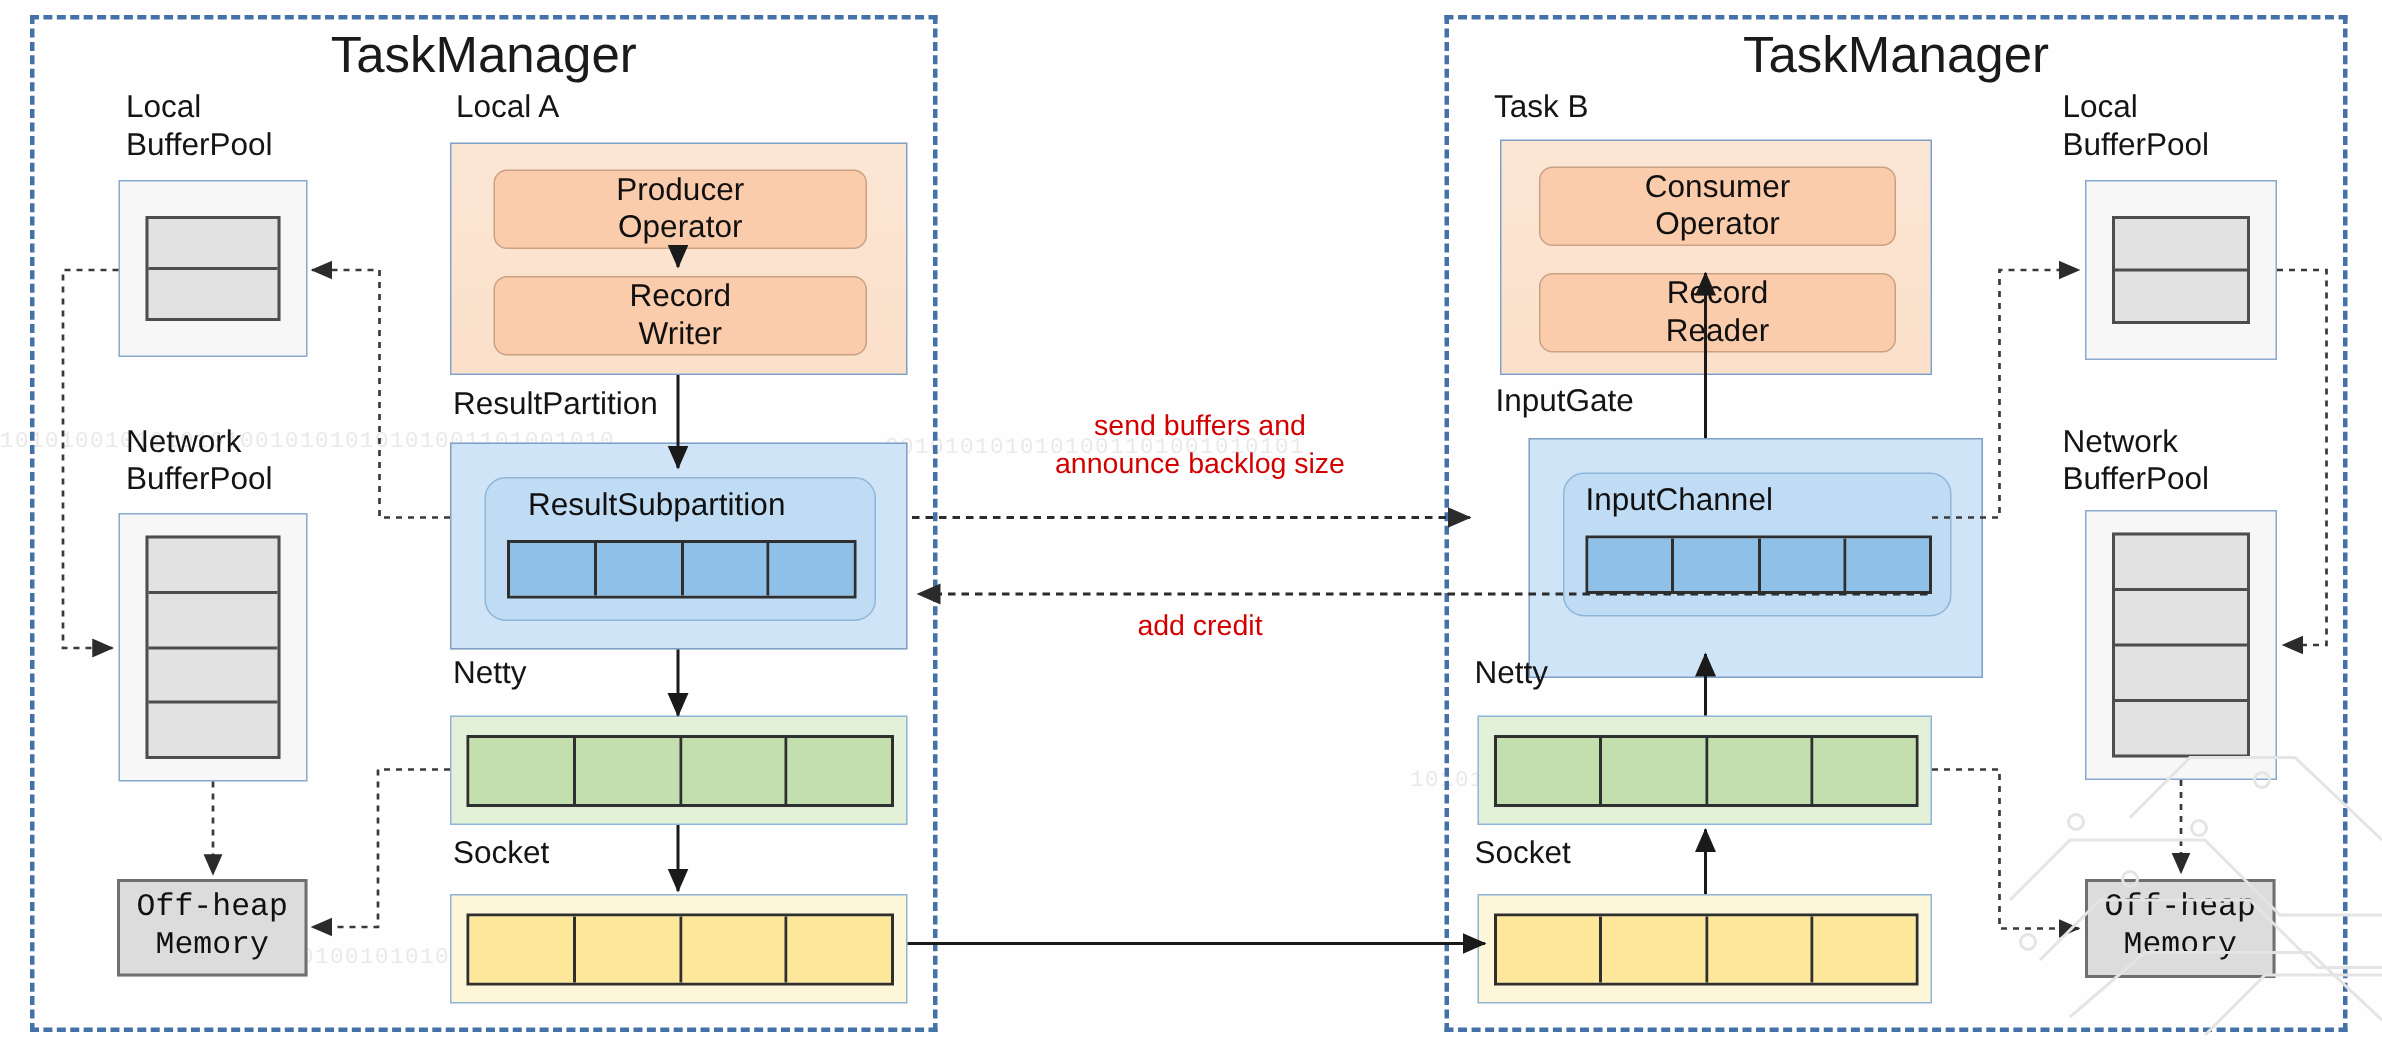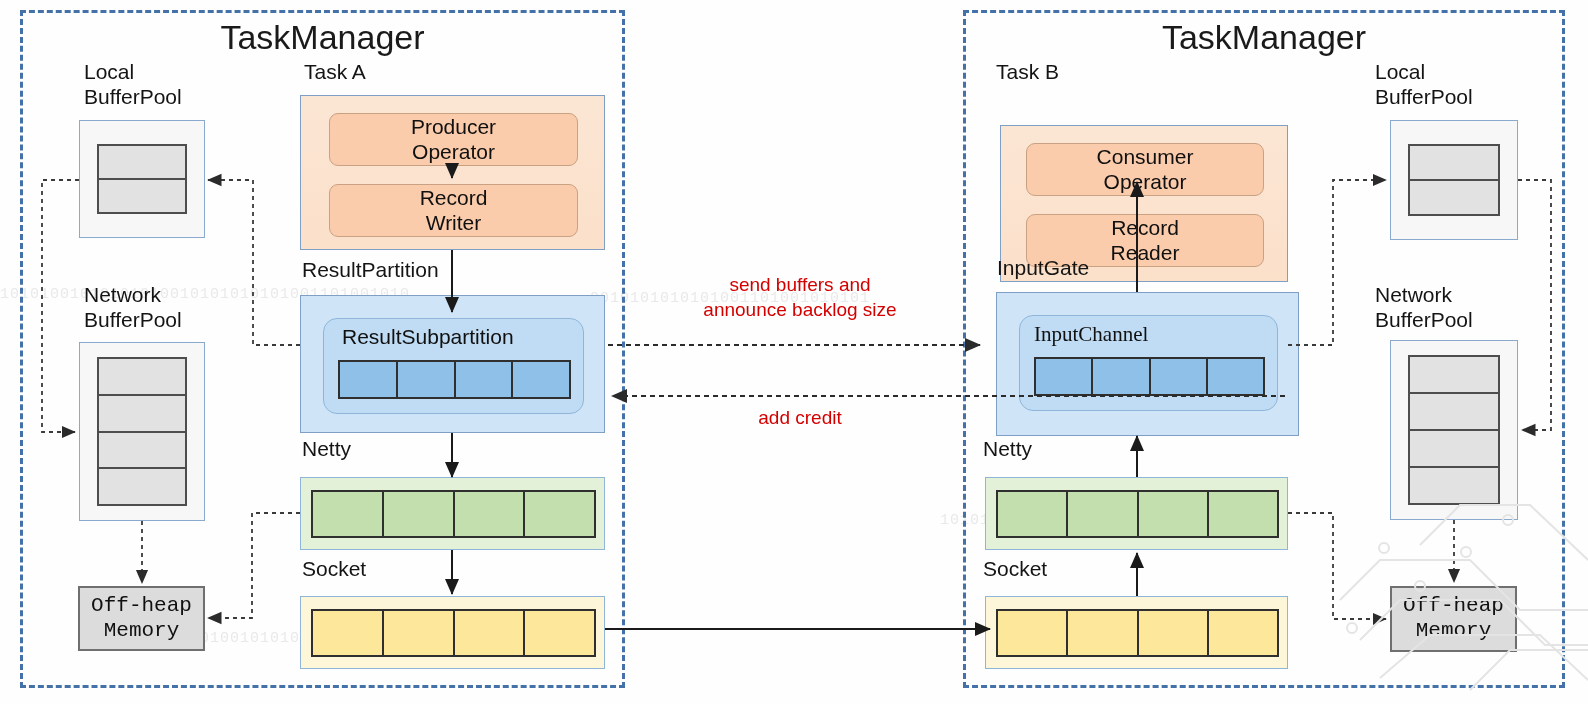--- a/index.html
+++ b/index.html
@@ -83,36 +83,36 @@
       <div></div>
       <div></div>
     </div>
   </div>
 
   <div class="box mem-box" style="left:78px;top:586px;width:127px;height:65px;">
     <span style="white-space:pre-line;">Off-heap
 Memory</span>
   </div>
 
-  <div class="cap" style="left:304px;top:60px;">Task A</div>
+  <div class="cap" style="left:304px;top:60px;">Local A</div>
   <div class="box task-box" style="left:300px;top:95px;width:305px;height:155px;">
     <div class="op-box" style="left:28px;top:17px;width:249px;height:53px;">
       <span style="white-space:pre-line;">Producer
 Operator</span>
     </div>
     <div class="op-box" style="left:28px;top:88px;width:249px;height:53px;">
       <span style="white-space:pre-line;">Record
 Writer</span>
     </div>
   </div>
 
   <div class="cap" style="left:302px;top:258px;">ResultPartition</div>
   <div class="box rp-box" style="left:300px;top:295px;width:305px;height:138px;">
     <div class="rsp-box" style="left:22px;top:22px;width:261px;height:96px;">
-      <div class="rsp-label" style="left:18px;top:6px;">ResultSubpartition</div>
+      <div class="rsp-label" style="left:28px;top:6px;">ResultSubpartition</div>
       <div class="cells cells-blue" style="left:14px;top:41px;width:233px;height:39px;">
         <div></div>
         <div></div>
         <div></div>
         <div></div>
       </div>
     </div>
   </div>
 
   <div class="cap" style="left:302px;top:437px;">Netty</div>
@@ -132,33 +132,33 @@
       <div></div>
       <div></div>
       <div></div>
     </div>
   </div>
 
   <div class="tm" style="left:963px;top:10px;width:602px;height:678px;"></div>
   <div class="tm-title" style="left:963px;top:18px;width:602px;">TaskManager</div>
 
   <div class="cap" style="left:996px;top:60px;">Task B</div>
-  <div class="box task-box" style="left:1000px;top:93px;width:288px;height:157px;margin-top:32px;">
+  <div class="box task-box" style="left:1000px;top:93px;width:288px;height:157px;">
     <div class="op-box" style="left:25px;top:17px;width:238px;height:53px;">
       <span style="white-space:pre-line;">Consumer
 Operator</span>
     </div>
     <div class="op-box" style="left:25px;top:88px;width:238px;height:53px;">
       <span style="white-space:pre-line;">Record
 Reader</span>
     </div>
   </div>
 
   <div class="cap" style="left:983px;top:256px;margin-left:14px;">InputGate</div>
-  <div class="box rp-box" style="left:996px;top:292px;width:303px;height:144px;font-family:Liberation Serif, serif;">
+  <div class="box rp-box" style="left:1019px;top:292px;width:303px;height:160px;">
     <div class="rsp-box" style="left:22px;top:22px;width:259px;height:96px;">
       <div class="rsp-label" style="left:14px;top:6px;">InputChannel</div>
       <div class="cells cells-blue" style="left:14px;top:41px;width:231px;height:39px;">
         <div></div>
         <div></div>
         <div></div>
         <div></div>
       </div>
     </div>
   </div>

